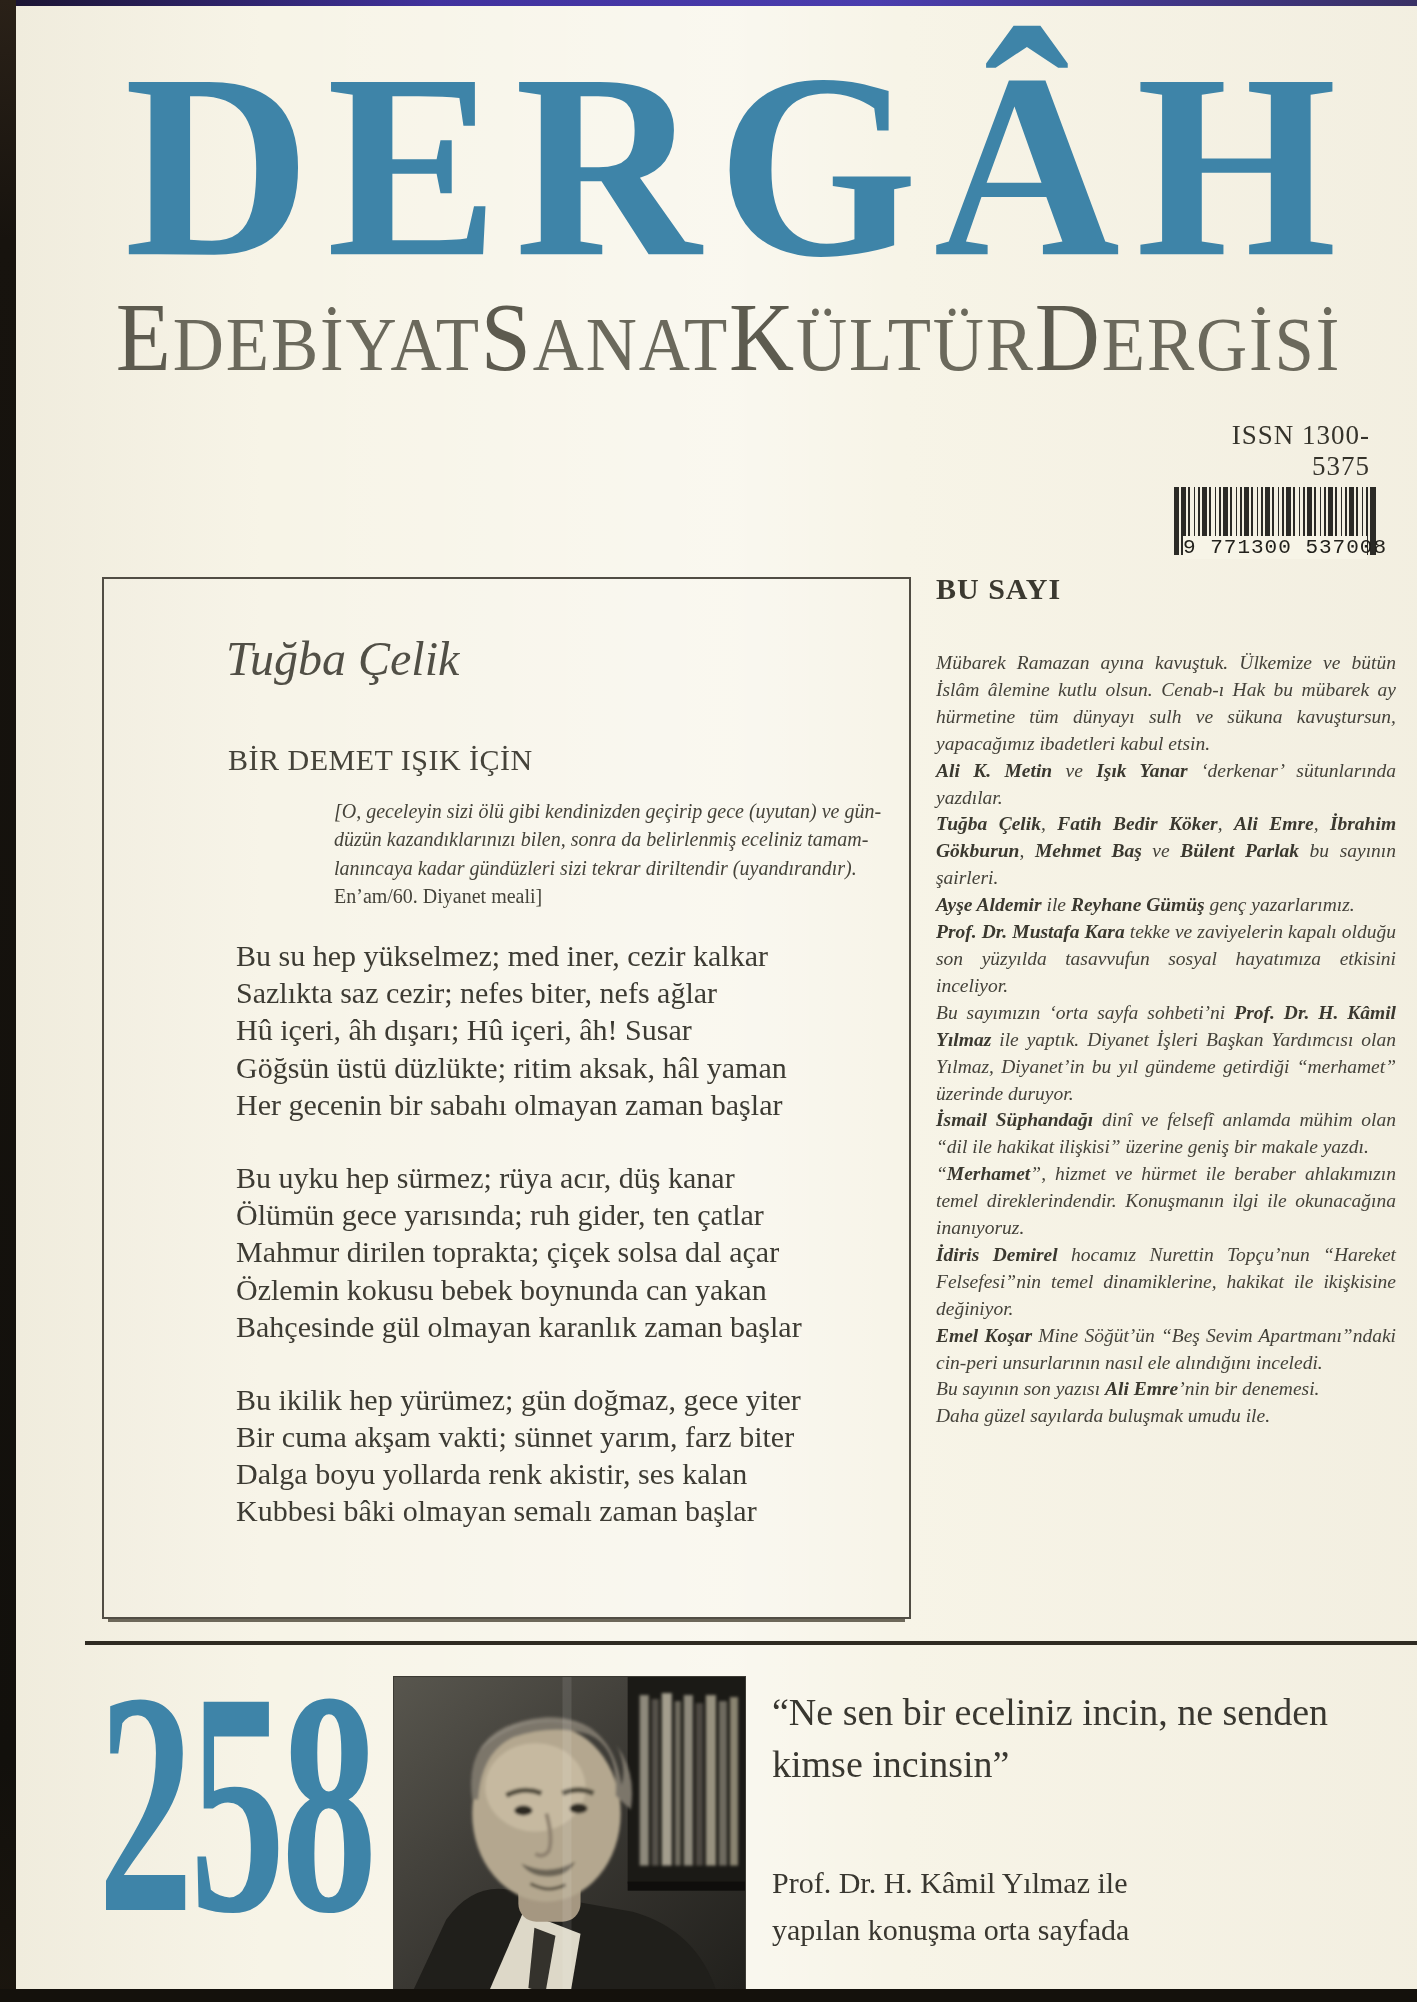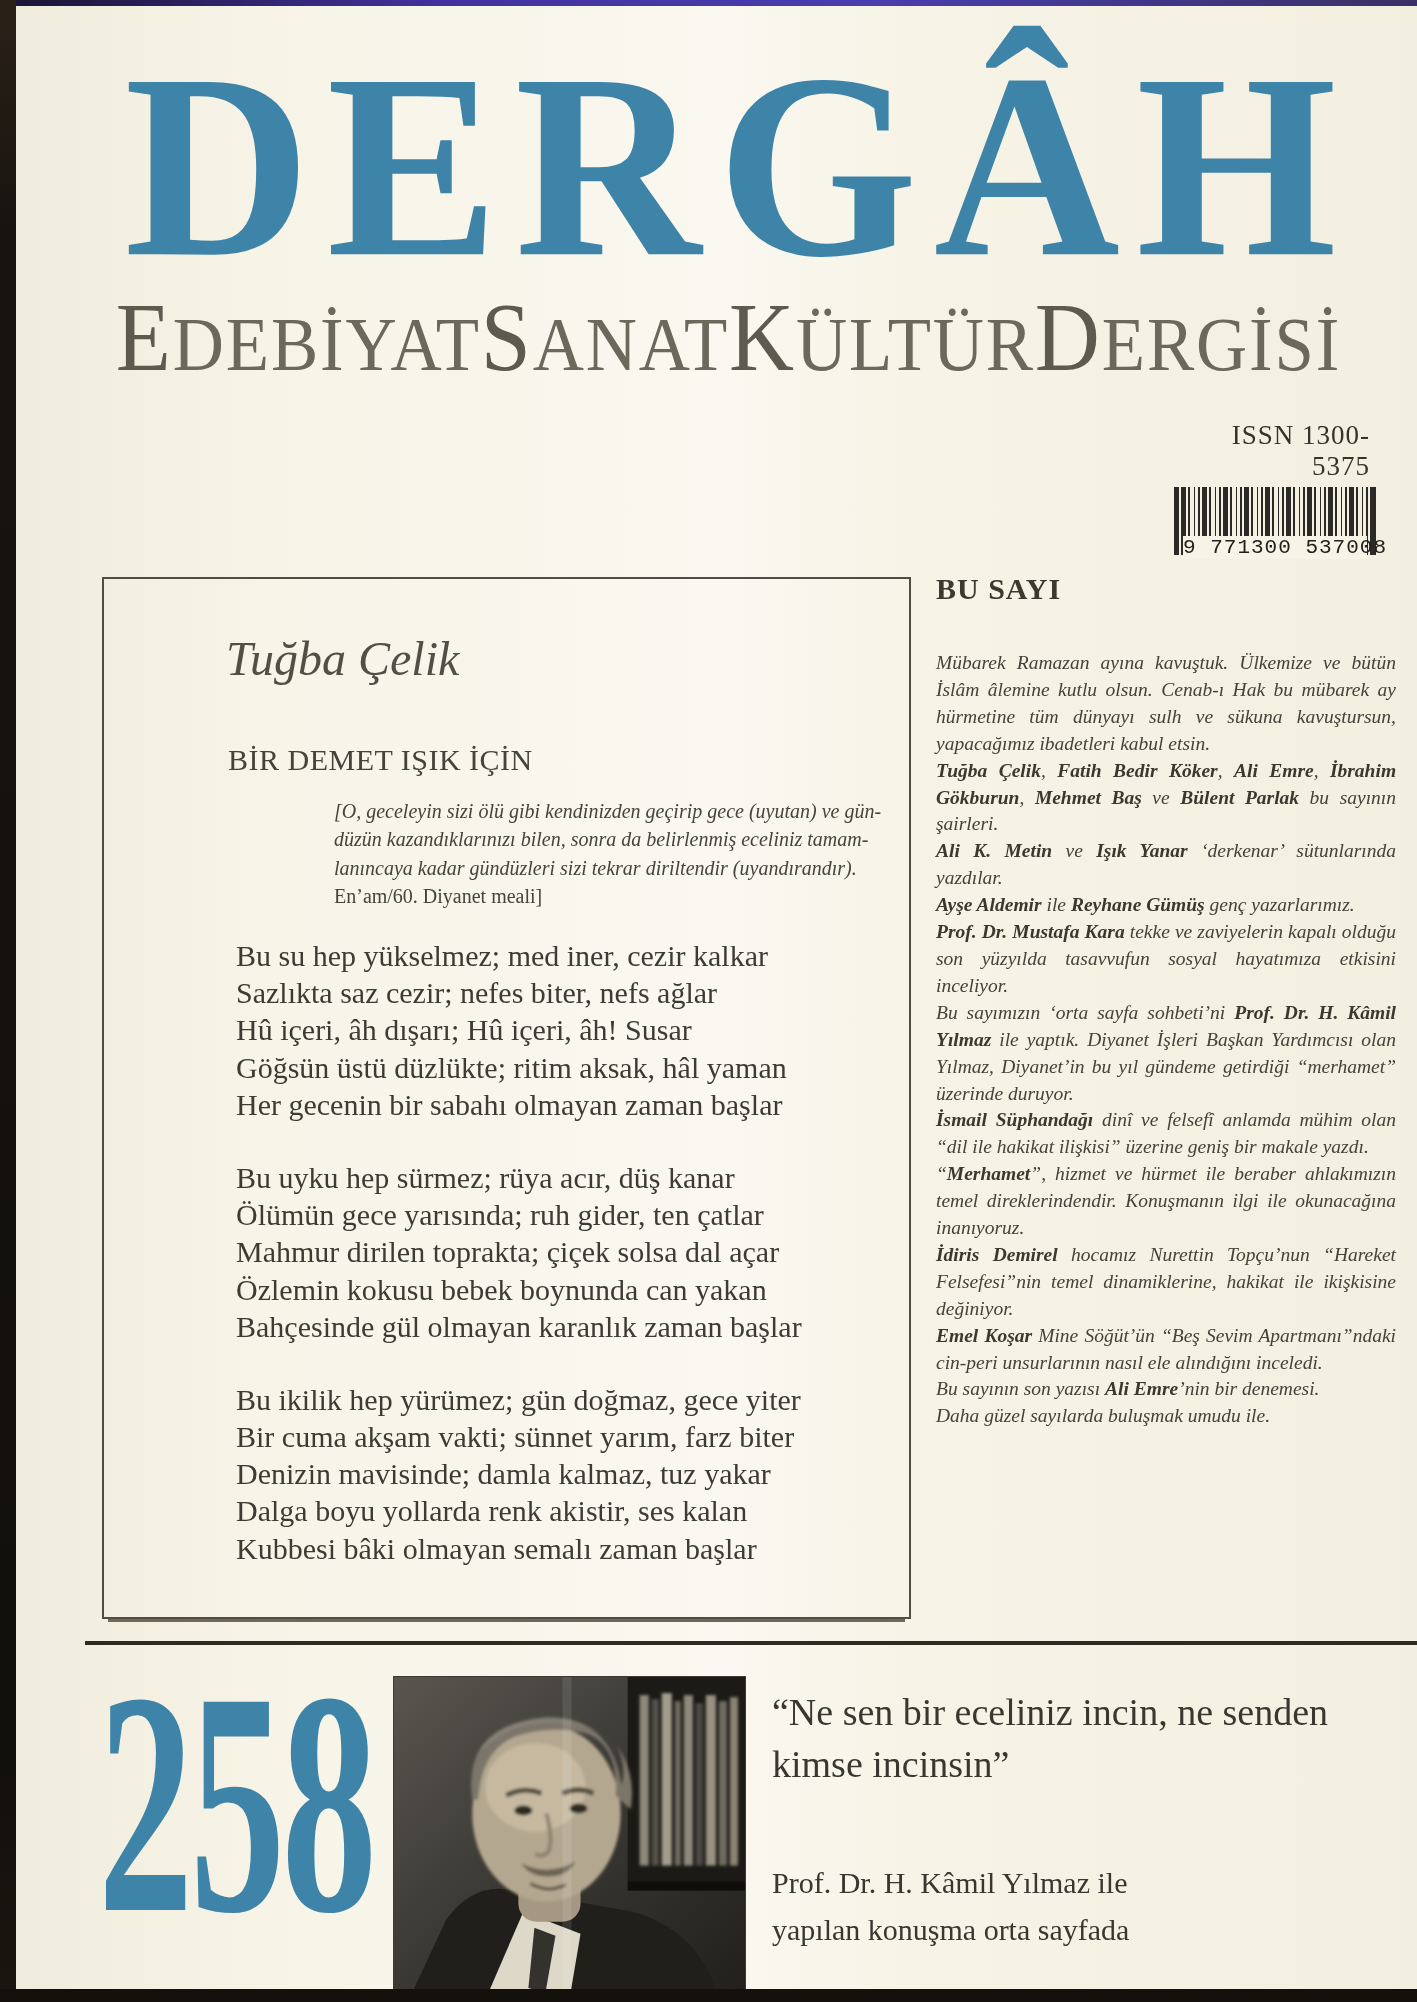--- a/index.html
+++ b/index.html
@@ -140,33 +140,32 @@
         <div class="stanza">
           <div class="poem-line">Bu uyku hep sürmez; rüya acır, düş kanar</div>
           <div class="poem-line">Ölümün gece yarısında; ruh gider, ten çatlar</div>
           <div class="poem-line">Mahmur dirilen toprakta; çiçek solsa dal açar</div>
           <div class="poem-line">Özlemin kokusu bebek boynunda can yakan</div>
           <div class="poem-line">Bahçesinde gül olmayan karanlık zaman başlar</div>
         </div>
         <div class="stanza">
           <div class="poem-line">Bu ikilik hep yürümez; gün doğmaz, gece yiter</div>
           <div class="poem-line">Bir cuma akşam vakti; sünnet yarım, farz biter</div>
-          <div class="poem-line">Denizin mavisinde; damla kalmaz, tuz yakar</div>
           <div class="poem-line">Dalga boyu yollarda renk akistir, ses kalan</div>
           <div class="poem-line">Kubbesi bâki olmayan semalı zaman başlar</div>
         </div>
       </div>
   </div>
 
   <div class="busayi">
     <h2 class="busayi-heading">BU SAYI</h2>
     <div>
         <p class="bs-par"><span>Mübarek Ramazan ayına kavuştuk. Ülkemize ve bütün İslâm âlemine kutlu olsun. Cenab-ı Hak bu mübarek ay hürmetine tüm dünyayı sulh ve sükuna kavuştursun, yapacağımız ibadetleri kabul etsin.</span></p>
+        <p class="bs-par"><span class="bs-bold">Ali K. Metin</span><span> ve </span><span class="bs-bold">Işık Yanar</span><span> ‘derkenar’ sütunlarında yazdılar.</span></p>
         <p class="bs-par"><span class="bs-bold">Tuğba Çelik</span><span>, </span><span class="bs-bold">Fatih Bedir Köker</span><span>, </span><span class="bs-bold">Ali Emre</span><span>, </span><span class="bs-bold">İbrahim Gökburun</span><span>, </span><span class="bs-bold">Mehmet Baş</span><span> ve </span><span class="bs-bold">Bülent Parlak</span><span> bu sayının şairleri.</span></p>
-        <p class="bs-par"><span class="bs-bold">Ali K. Metin</span><span> ve </span><span class="bs-bold">Işık Yanar</span><span> ‘derkenar’ sütunlarında yazdılar.</span></p>
         <p class="bs-par"><span class="bs-bold">Ayşe Aldemir</span><span> ile </span><span class="bs-bold">Reyhane Gümüş</span><span> genç yazarlarımız.</span></p>
         <p class="bs-par"><span class="bs-bold">Prof. Dr. Mustafa Kara</span><span> tekke ve zaviyelerin kapalı olduğu son yüzyılda tasavvufun sosyal hayatımıza etkisini inceliyor.</span></p>
         <p class="bs-par"><span>Bu sayımızın ‘orta sayfa sohbeti’ni </span><span class="bs-bold">Prof. Dr. H. Kâmil Yılmaz</span><span> ile yaptık. Diyanet İşleri Başkan Yardımcısı olan Yılmaz, Diyanet’in bu yıl gündeme getirdiği “merhamet” üzerinde duruyor.</span></p>
         <p class="bs-par"><span class="bs-bold">İsmail Süphandağı</span><span> dinî ve felsefî anlamda mühim olan “dil ile hakikat ilişkisi” üzerine geniş bir makale yazdı.</span></p>
         <p class="bs-par"><span>“</span><span class="bs-bold">Merhamet</span><span>”, hizmet ve hürmet ile beraber ahlakımızın temel direklerindendir. Konuşmanın ilgi ile okunacağına inanıyoruz.</span></p>
         <p class="bs-par"><span class="bs-bold">İdiris Demirel</span><span> hocamız Nurettin Topçu’nun “Hareket Felsefesi”nin temel dinamiklerine, hakikat ile ikişkisine değiniyor.</span></p>
         <p class="bs-par"><span class="bs-bold">Emel Koşar</span><span> Mine Söğüt’ün “Beş Sevim Apartmanı”ndaki cin-peri unsurlarının nasıl ele alındığını inceledi.</span></p>
         <p class="bs-par"><span>Bu sayının son yazısı </span><span class="bs-bold">Ali Emre</span><span>’nin bir denemesi.</span></p>
         <p class="bs-par"><span>Daha güzel sayılarda buluşmak umudu ile.</span></p>
       </div>

